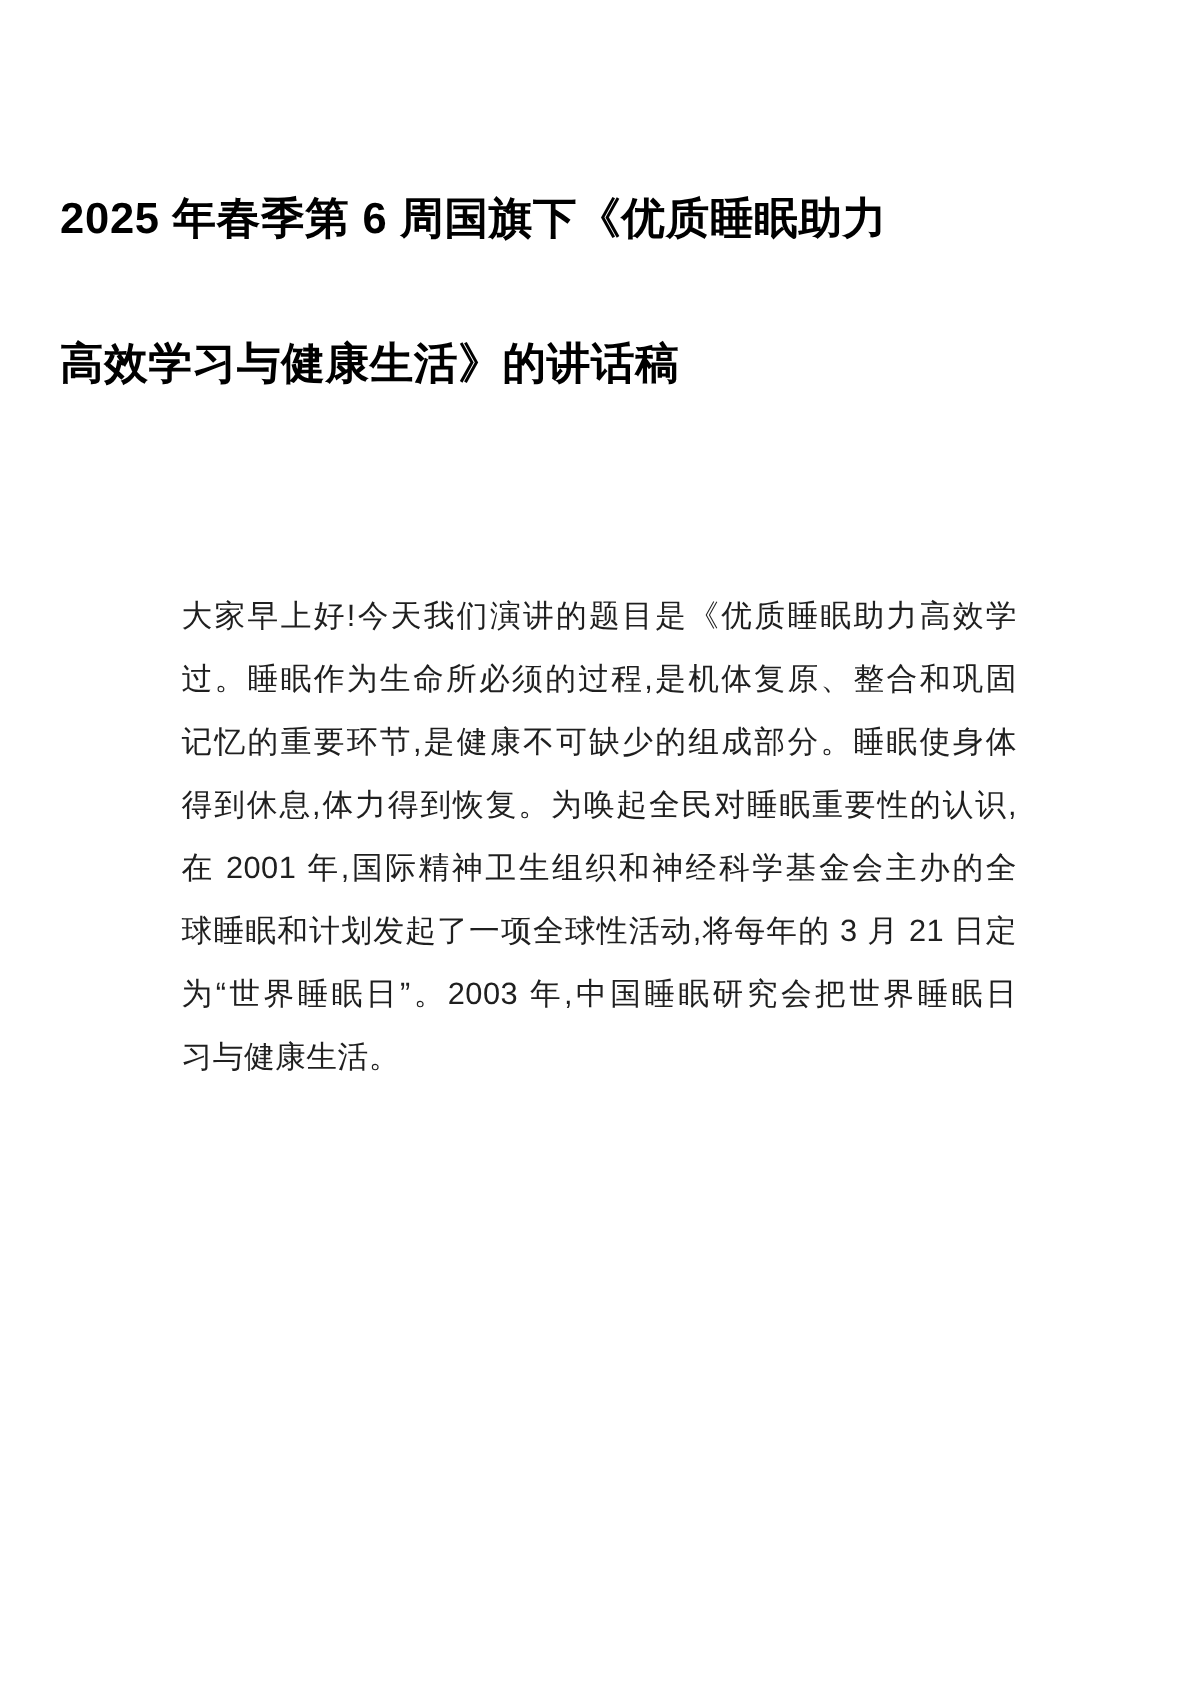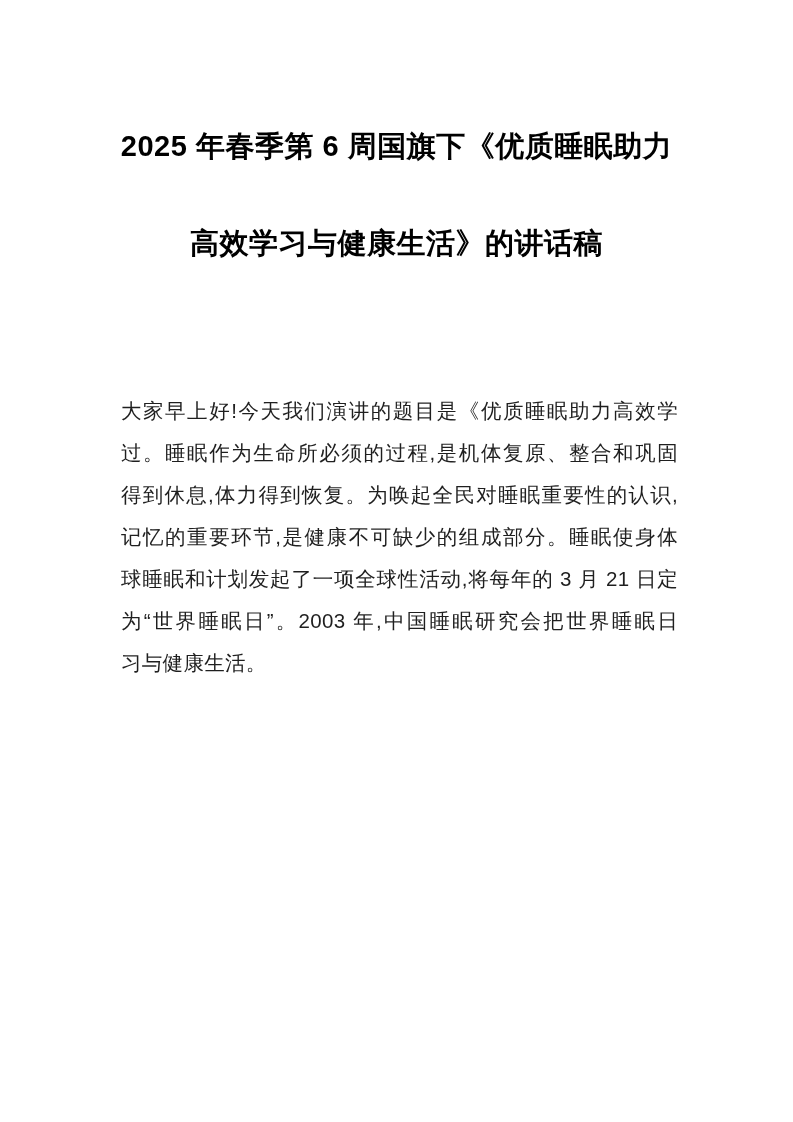--- a/index.html
+++ b/index.html
@@ -13,21 +13,21 @@
     height: 1122px;
     background: #ffffff;
     overflow: hidden;
     font-family: "Liberation Sans", "DejaVu Sans", sans-serif;
   }
   .doc-title {
     position: absolute;
     top: 98px;
     left: 40px;
     right: 40px;
-    text-align: center;
+    text-align: left;
     font-size: 29px;
     font-weight: bold;
     color: #000000;
     line-height: 97px;
     letter-spacing: 0.5px;
     white-space: nowrap;
   }
   .doc-body {
     position: absolute;
     top: 390px;
@@ -62,22 +62,23 @@
     <div class="title-line">2025 年春季第 6 周国旗下《优质睡眠助力</div>
     <div class="title-line">高效学习与健康生活》的讲话稿</div>
   </div>
 
   <div class="doc-body">
 
 
     <div class="para">
       <div class="line fill">大家早上好!今天我们演讲的题目是《优质睡眠助力高效学</div>
       <div class="line fill">过。睡眠作为生命所必须的过程,是机体复原、整合和巩固</div>
+      <div class="line fill">记忆的重要环节,是健康不可缺少的组成部分。睡眠使身体</div>
       <div class="line fill">得到休息,体力得到恢复。为唤起全民对睡眠重要性的认识,</div>
-      <div class="line fill">记忆的重要环节,是健康不可缺少的组成部分。睡眠使身体</div>
+      <div class="line fill">在 2001 年,国际精神卫生组织和神经科学基金会主办的全</div>
       <div class="line fill">球睡眠和计划发起了一项全球性活动,将每年的 3 月 21 日定</div>
       <div class="line fill">为“世界睡眠日”。2003 年,中国睡眠研究会把世界睡眠日</div>
       <div class="line">习与健康生活。</div>
     </div>
 
 
   </div>
 
 </div>
 

